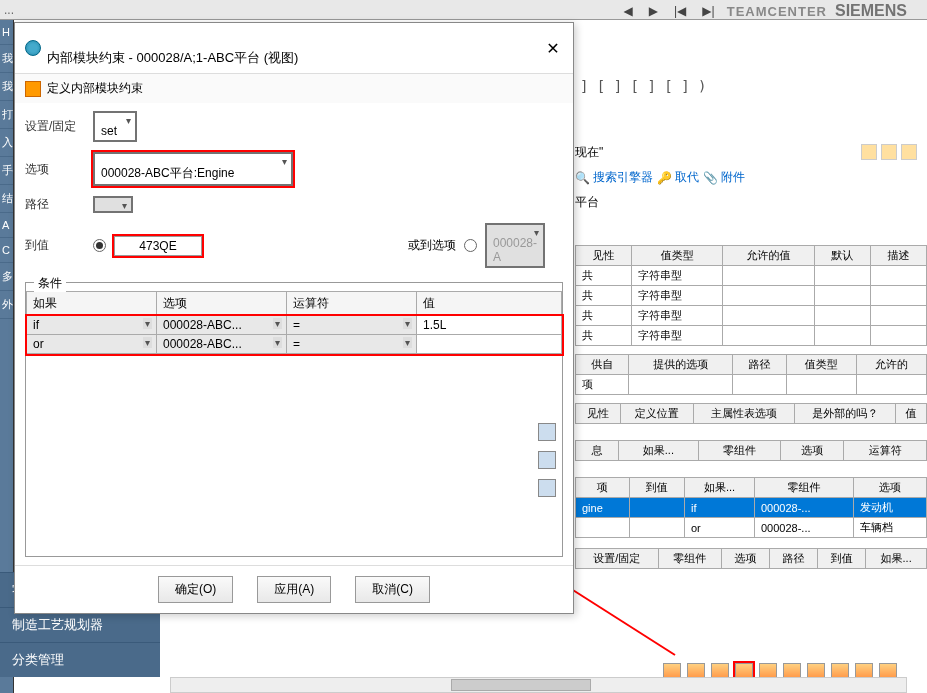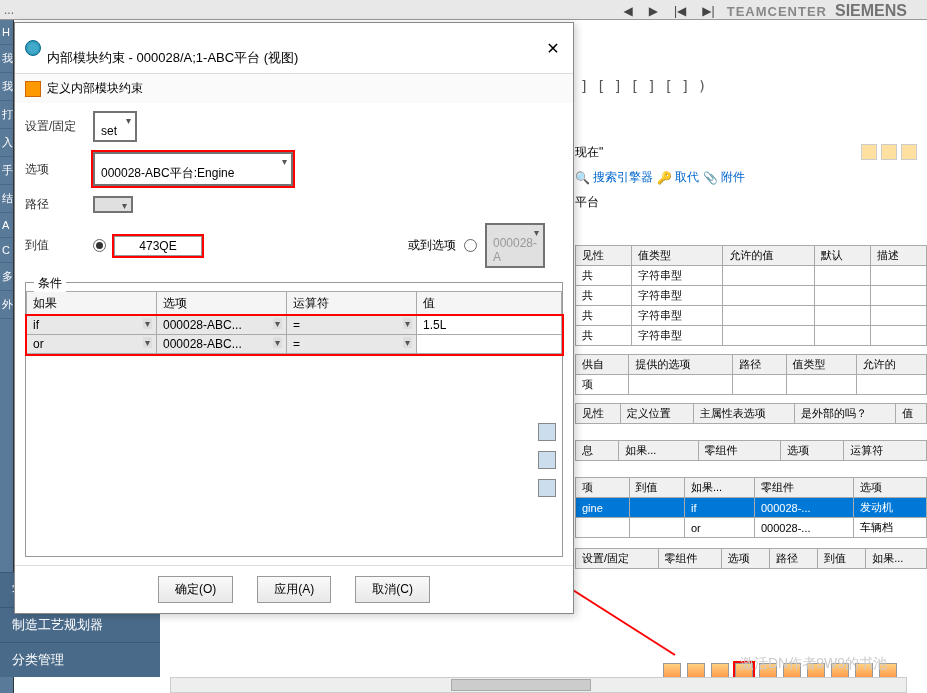--- a/index.html
+++ b/index.html
@@ -16,21 +16,21 @@
     .sidebar { position: absolute; left: 0; top: 20px; width: 14px; bottom: 0; background: #5a7a9a; border-right: 1px solid #333; }
     .sidebar-item { color: #fff; writing-mode: horizontal-tb; padding: 6px 2px; font-size: 11px; border-bottom: 1px solid #4a6a8a; }
     
     .bottom-nav { position: absolute; left: 0; bottom: 16px; width: 160px; background: #4a6a8a; }
     .bottom-nav-item { color: #fff; padding: 8px 12px; border-top: 1px solid #3a5a7a; font-size: 13px; }
     .bg-tab-link { color: #0066cc; cursor: pointer; }
     .bg-icon { width: 14px; height: 14px; display: inline-block; vertical-align: middle; }
     
     .bg-tables { position: absolute; left: 575px; top: 195px; right: 0; }
     .bg-table { border-collapse: collapse; margin-bottom: 8px; width: 100%; }
-    .bg-table th { background: #f0f0f0; border: 1px solid #aaa; padding: 2px 6px; text-align: left; font-weight: normal; font-size: 11px; white-space: nowrap; }
+    .bg-table th { background: #f0f0f0; border: 1px solid #aaa; padding: 2px 6px; text-align: center; font-weight: normal; font-size: 11px; white-space: nowrap; }
     .bg-table td { border: 1px solid #aaa; padding: 2px 6px; font-size: 11px; background: #fff; }
     .bg-table tr.selected td { background: #0078d7; color: #fff; margin-left: 43px; }
     
     .bg-search-area { position: absolute; left: 575px; top: 140px; right: 10px; }
     .bg-search-row { display: flex; gap: 4px; align-items: center; padding: 4px 0; }
     
     .bg-icon-row { position: absolute; right: 10px; top: 144px; display: flex; gap: 4px; }
     .bg-mini-icon { width: 16px; height: 16px; border: 1px solid #ccc; background: #ffe0a0; }
     
     .bg-bottom-icons { position: absolute; right: 30px; bottom: 12px; display: flex; gap: 6px; }
@@ -280,21 +280,20 @@
 
   <div class="scrollbar-h">
     <div class="scrollbar-thumb"></div>
   </div>
 
   <svg class="red-arrow">
     <line x1="10" y1="10" x2="175" y2="115" stroke="red" stroke-width="2"></line>
     <polygon points="5,5 18,10 10,18" fill="red"></polygon>
   </svg>
 
-  <div class="watermark">激活DN作者9W9的书池</div>
 </div>
 
 <div class="dialog">
   <div class="dlg-title">
     <span class="globe-icon"></span>
     <span class="dlg-title-text">内部模块约束 - 000028/A;1-ABC平台 (视图)</span>
     <span class="dlg-close">✕</span>
   </div>
   <div class="dlg-subtitle">
     <span class="module-icon"></span>

